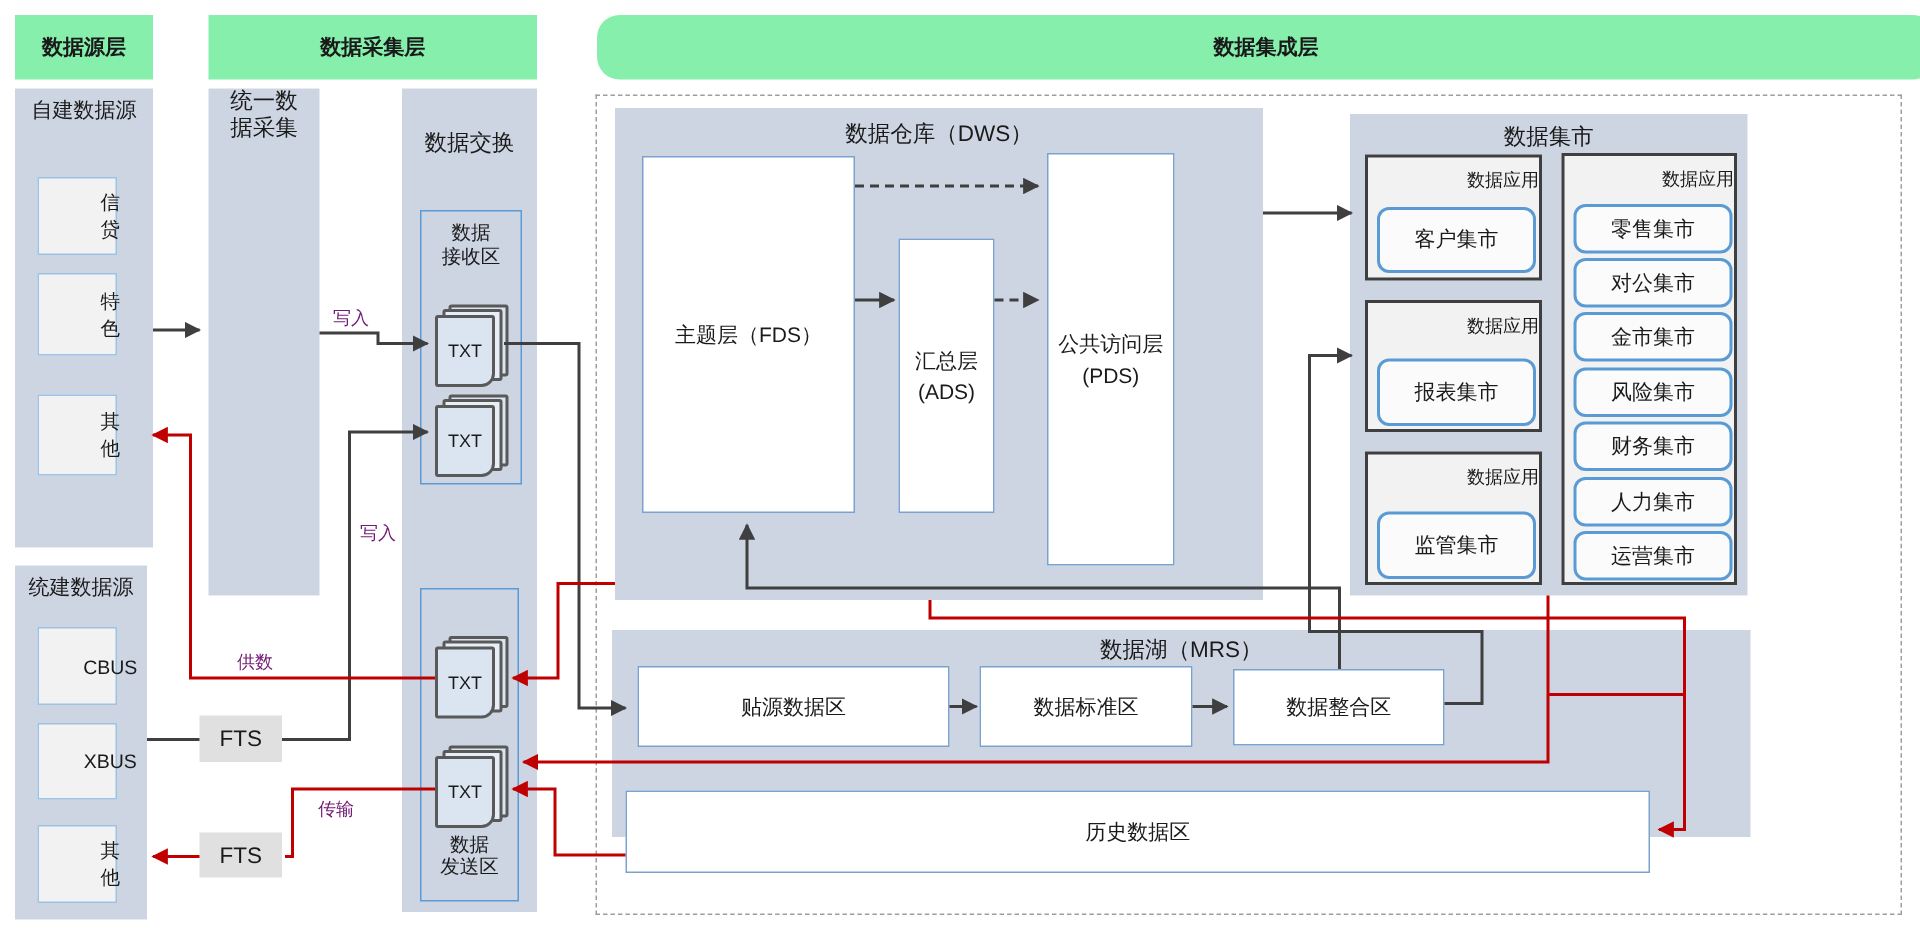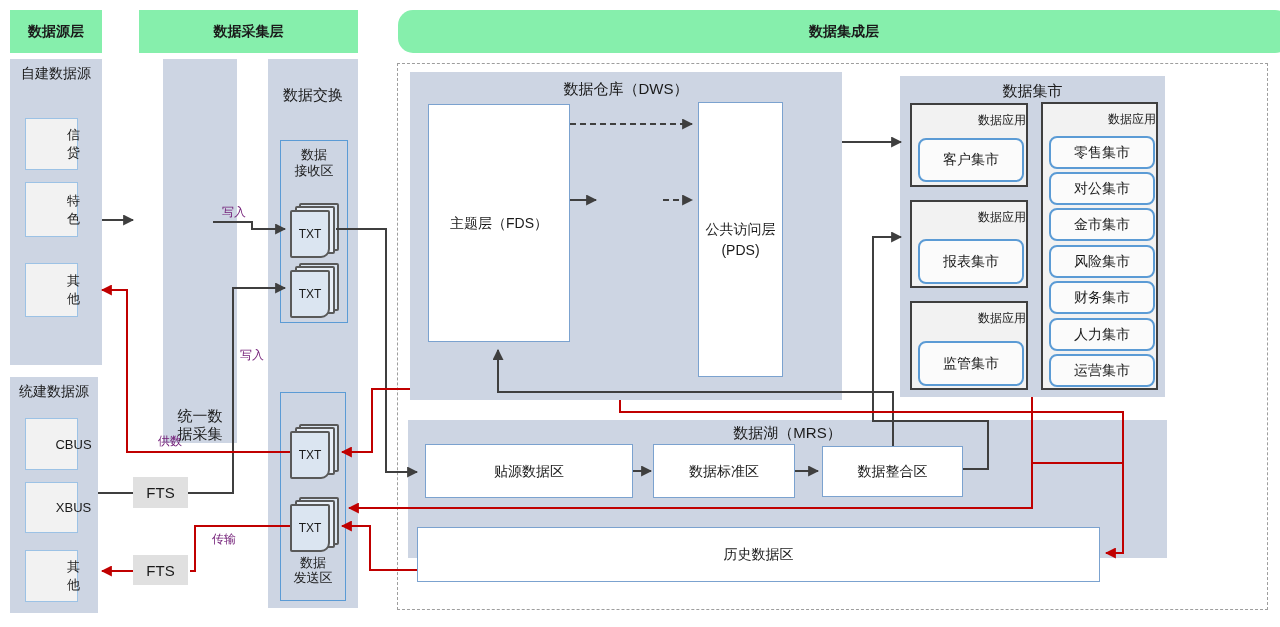--- a/index.html
+++ b/index.html
@@ -68,21 +68,21 @@
       <span>CBUS</span>
     </div>
     <div class="abs sbox" style="left:15px;top:105px;width:53px;height:51px;">
       <span>XBUS</span>
     </div>
     <div class="abs sbox" style="left:15px;top:173px;width:53px;height:52px;">
       <span>其他</span>
     </div>
   </div>
 
-  <div class="abs panel" style="left:139px;top:59px;width:74px;height:384px;display:flex;align-items:flex-end;justify-content:center;margin-left:24px;">
+  <div class="abs panel" style="left:139px;top:59px;width:74px;height:338px;display:flex;align-items:flex-start;justify-content:center;">
     <div class="twoline" style="font-size:15px;">
       <span>统一数</span>
       <span>据采集</span>
     </div>
   </div>
 
   <div class="abs fts" style="left:133px;top:477px;width:55px;height:31px;">
     <span>FTS</span>
   </div>
   <div class="abs fts" style="left:133px;top:555px;width:55px;height:30px;">
@@ -134,20 +134,24 @@
       </div>
     </div>
   </div>
 
   <div class="abs dashedbox" style="left:397px;top:63px;width:871px;height:547px;"></div>
 
   <div class="abs panel" style="left:410px;top:72px;width:432px;height:328px;">
     <div class="sect-title" style="top:8px;">数据仓库（DWS）</div>
     <div class="abs wbox" style="left:18px;top:32px;width:142px;height:238px;">
       <span>主题层（FDS）</span>
+    </div>
+    <div class="abs wbox" style="left:189px;top:87px;width:64px;height:183px;">
+      <span>汇总层</span>
+      <span>(ADS)</span>
     </div>
     <div class="abs wbox" style="left:288px;top:30px;width:85px;height:275px;">
       <span>公共访问层</span>
       <span>(PDS)</span>
     </div>
   </div>
 
   <div class="abs panel" style="left:900px;top:76px;width:265px;height:321px;">
     <div class="sect-title" style="top:6px;">数据集市</div>
 

